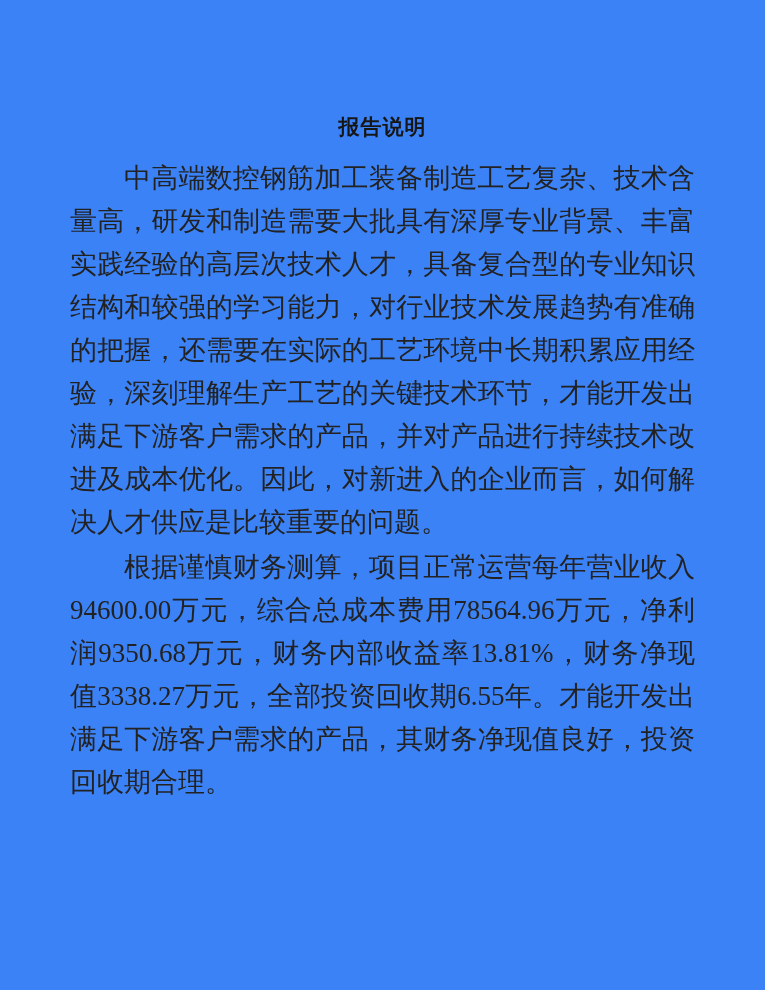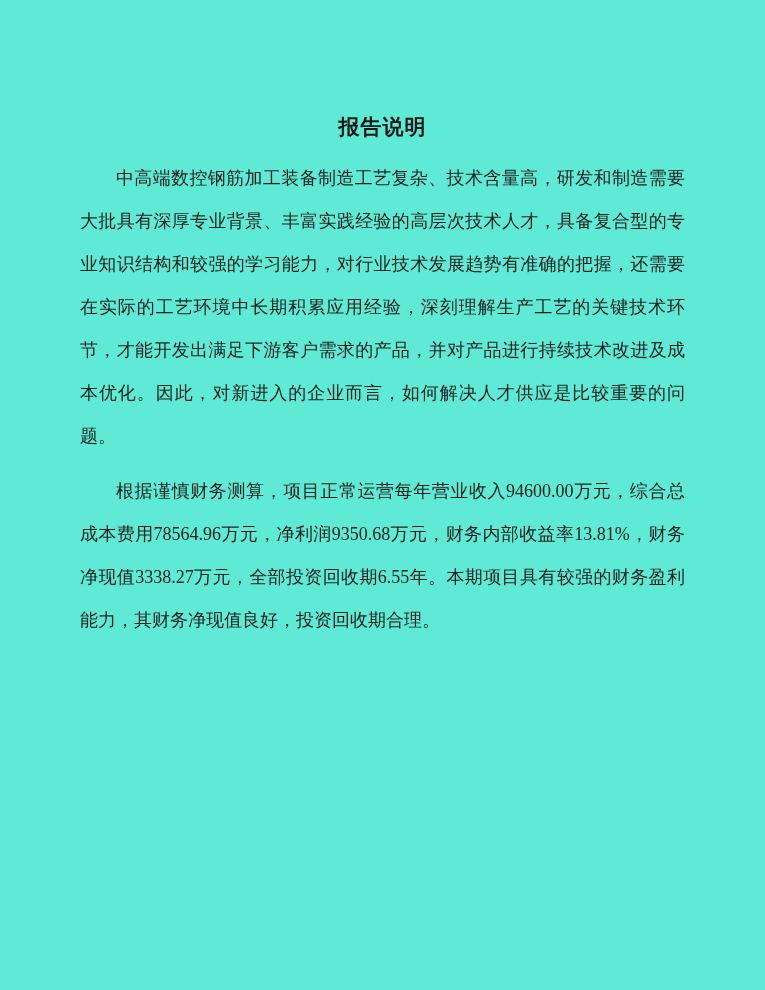--- a/index.html
+++ b/index.html
@@ -4,21 +4,21 @@
 <style>
   html, body {
     margin: 0;
     padding: 0;
     background: #ffffff;
   }
   .page {
     position: relative;
     width: 765px;
     height: 990px;
-    background: #5eead4;
+    background: #3b82f6;
     overflow: hidden;
     box-sizing: border-box;
     text-decoration: underline;
   }
   .content {
     position: absolute;
     top: 114px;
     left: 68px;
     width: 629px;
     color: #1e1e1e;
@@ -27,33 +27,33 @@
     margin: 0 0 17px 0;
     font-family: "Liberation Sans", "DejaVu Sans", sans-serif;
     font-weight: bold;
     font-size: 21px;
     line-height: 26px;
     text-align: center;
     color: #161616;
     letter-spacing: 1px;
   }
   .para {
-    margin: 12px;
+    margin: 2px;
     font-family: "Liberation Serif", "DejaVu Serif", serif;
-    font-size: 18px;
+    font-size: 27px;
     line-height: 43px;
     text-align: justify;
     text-justify: inter-character;
     text-indent: 2em;
     color: #222222;
     word-break: break-all;
   }
 </style>
 </head>
 <body>
 
 <div class="page">
   <div class="content">
     <h1 class="doc-title">报告说明</h1>
     <p class="para">中高端数控钢筋加工装备制造工艺复杂、技术含量高，研发和制造需要大批具有深厚专业背景、丰富实践经验的高层次技术人才，具备复合型的专业知识结构和较强的学习能力，对行业技术发展趋势有准确的把握，还需要在实际的工艺环境中长期积累应用经验，深刻理解生产工艺的关键技术环节，才能开发出满足下游客户需求的产品，并对产品进行持续技术改进及成本优化。因此，对新进入的企业而言，如何解决人才供应是比较重要的问题。</p>
-    <p class="para">根据谨慎财务测算，项目正常运营每年营业收入94600.00万元，综合总成本费用78564.96万元，净利润9350.68万元，财务内部收益率13.81%，财务净现值3338.27万元，全部投资回收期6.55年。本期项目具有较强的财务盈利能力，其财务净现值良好，投资回收期合理。</p>
+    <p class="para">根据谨慎财务测算，项目正常运营每年营业收入94600.00万元，综合总成本费用78564.96万元，净利润9350.68万元，财务内部收益率13.81%，财务净现值3338.27万元，全部投资回收期6.55年。才能开发出满足下游客户需求的产品，其财务净现值良好，投资回收期合理。</p>
   </div>
 </div>
 
 </body></html>

